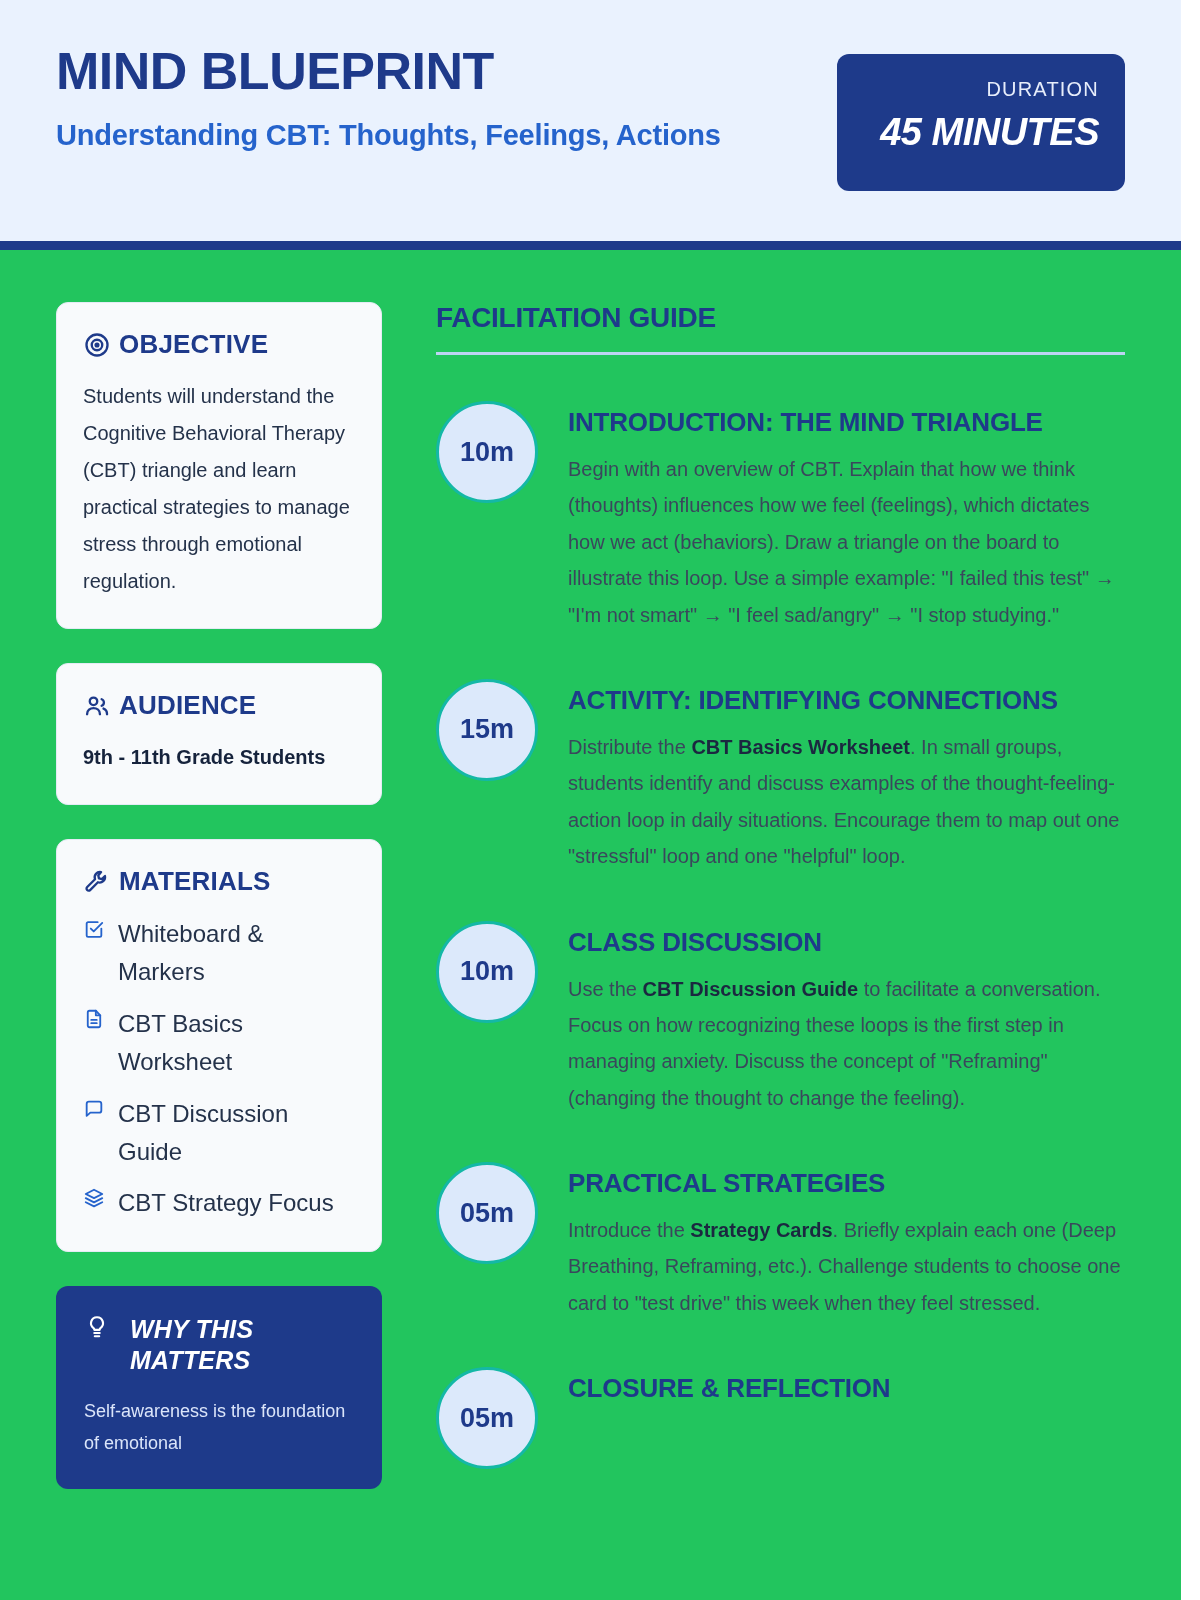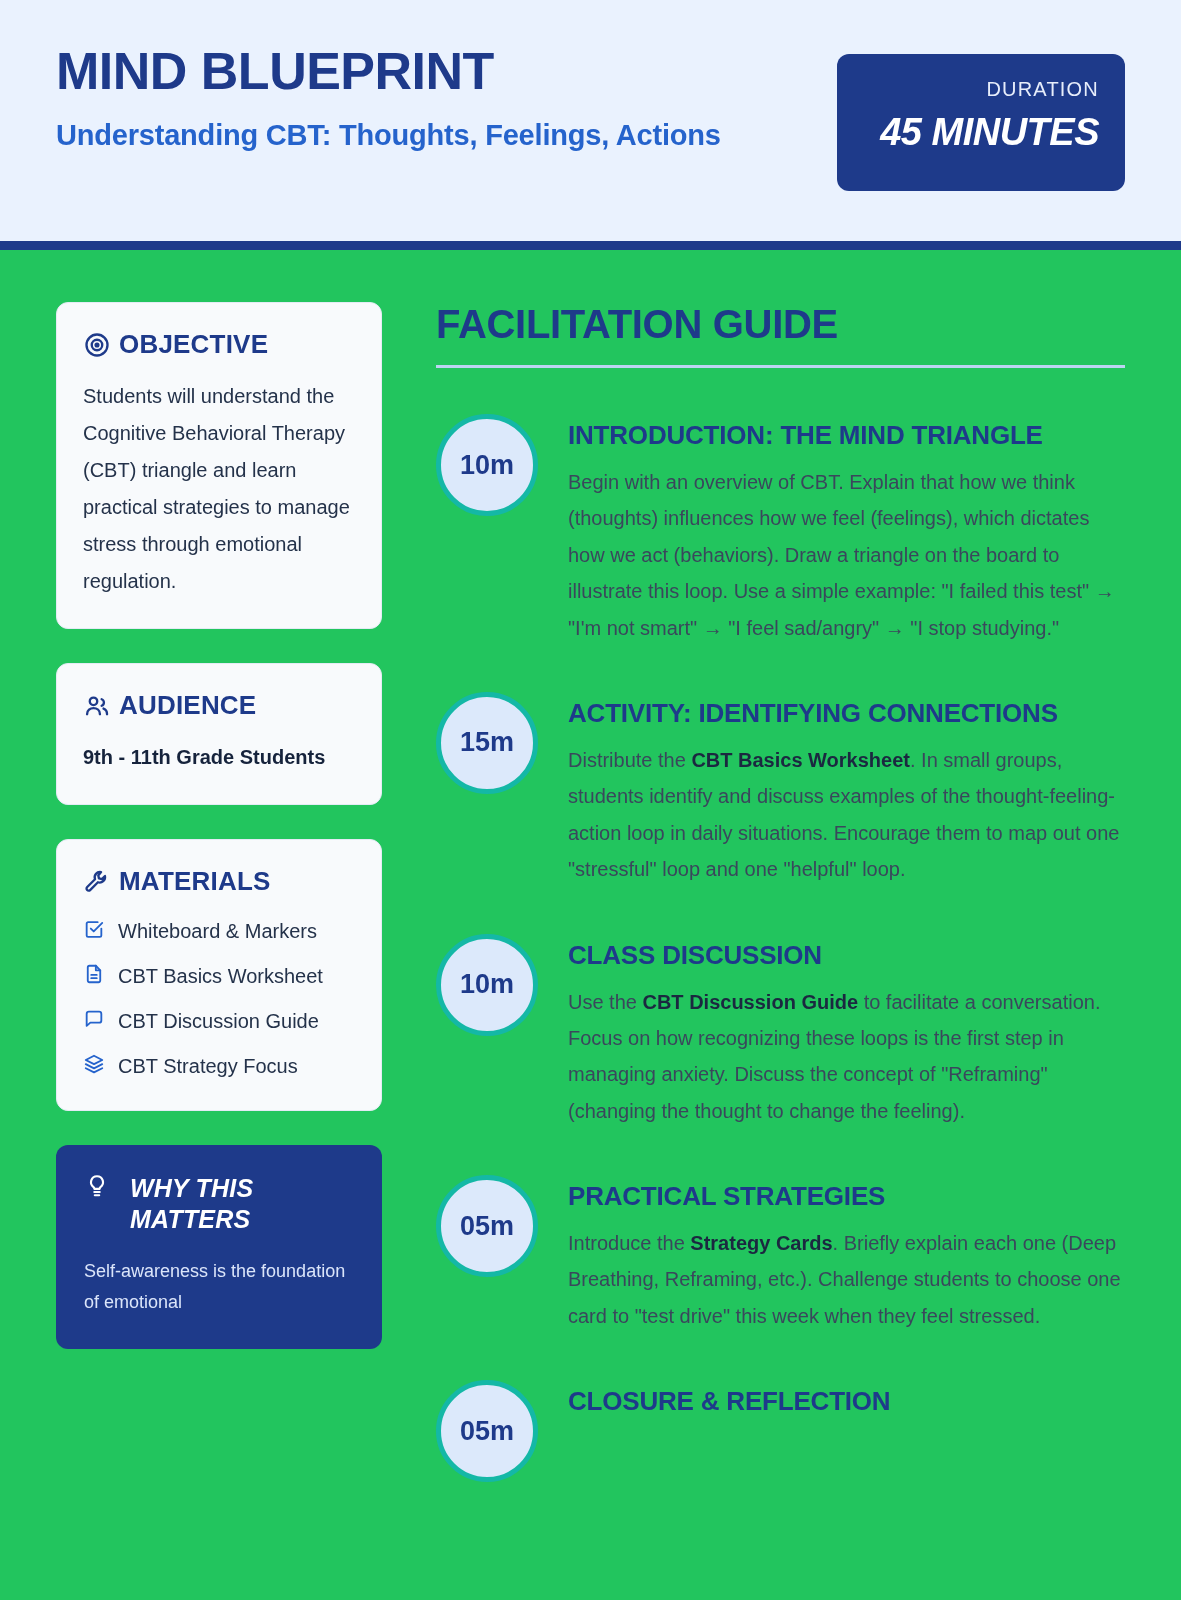--- a/index.html
+++ b/index.html
@@ -102,21 +102,21 @@
     color: #24324a;
   }
   .card-body.bold { font-weight: bold; color: #16233c; }
 
   .mat-list { list-style: none; }
   .mat-item {
     display: flex;
     align-items: flex-start;
     gap: 13px;
     margin-bottom: 13px;
-    font-size: 20px;
+    font-size: 24px;
     line-height: 1.6;
     color: #24324a;
   }
   .mat-item:last-child { margin-bottom: 0; }
   .mat-item .icon { margin-top: 3px; flex: 0 0 22px; }
 
   .why-card {
     background: #1e3a8a;
     border: none;
     border-radius: 12px;
@@ -138,21 +138,21 @@
   }
   .why-body {
     margin-top: 20px;
     font-size: 18px;
     line-height: 1.75;
     color: #dbe5fa;
   }
 
   
   .main-title {
-    font-size: 40px;
+    font-size: 28px;
     font-weight: bold;
     color: #1e3a8a;
     letter-spacing: -0.3px;
   }
   .main-rule {
     margin-top: 18px;
     height: 3px;
     background: #bcd4f2;
     width: 100%;
   }
@@ -160,21 +160,21 @@
     display: flex;
     gap: 30px;
     margin-top: 46px;
   }
   .step-badge {
     flex: 0 0 102px;
     width: 102px;
     height: 102px;
     border-radius: 50%;
     background: #dce9fb;
-    border: 5px solid #14b8a6;
+    border: 3px solid #14b8a6;
     color: #1e3a8a;
     font-size: 27px;
     font-weight: bold;
     display: flex;
     align-items: center;
     justify-content: center;
   }
   .step-main { flex: 1; padding-top: 6px; }
   .step-title {
     font-size: 26px;

